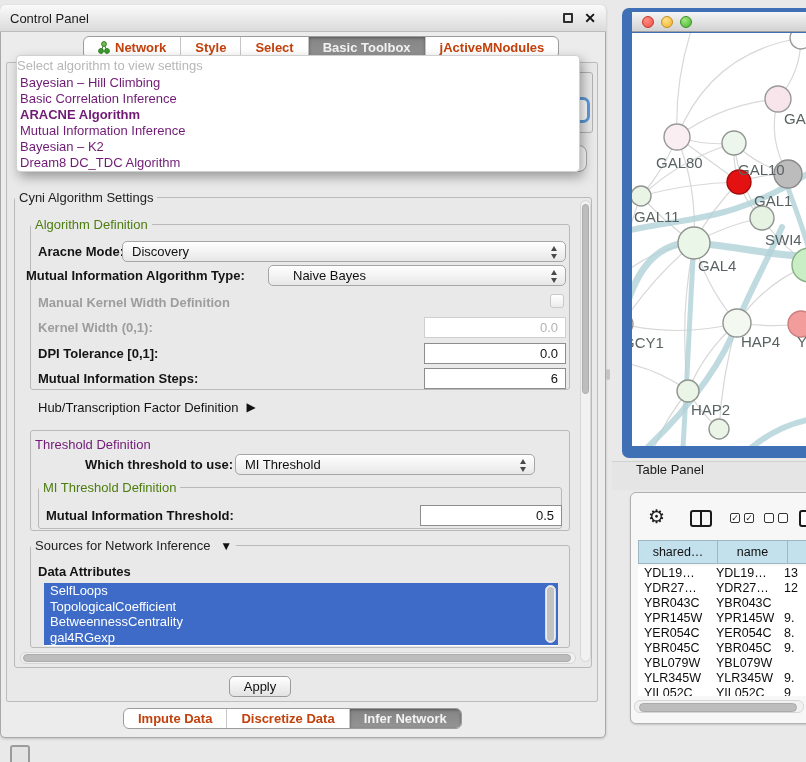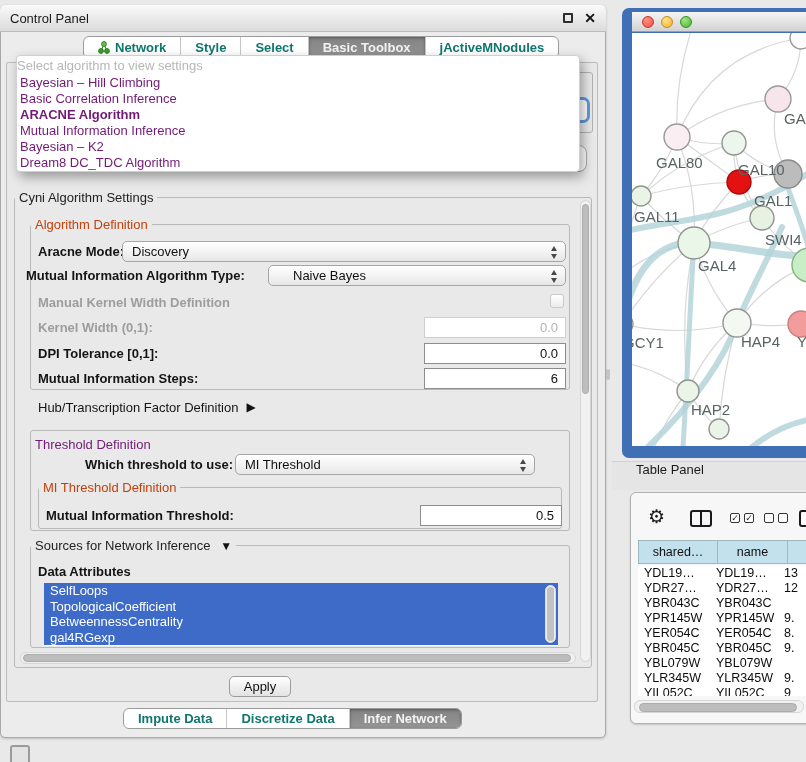--- a/index.html
+++ b/index.html
@@ -14,21 +14,21 @@
   #cp-titlebar{left:0;top:5px;width:606px;height:27px;background:linear-gradient(#fafafa,#dbdbdb);
       border-bottom:1px solid #bdbdbd;border-radius:5px 5px 0 0;display:flex;align-items:center;
       padding:0 10px;font-size:13px;}
   #cp-title{color:#1a1a1a;}
   #float-icon{margin-left:auto;width:10px;height:10px;border:2px solid #2d2d2d;border-radius:1px;}
   #close-icon{margin-left:11px;font-weight:bold;font-size:14px;color:#111;line-height:10px;}
 
   
   .segctl{display:flex;background:#fff;border:1px solid #9c9c9c;border-radius:6px;overflow:hidden;
           font-size:13px;font-weight:bold;}
-  .seg{display:flex;align-items:center;padding:0 14px;border-left:1px solid #c6c6c6;color:#0f766e;
+  .seg{display:flex;align-items:center;padding:0 14px;border-left:1px solid #c6c6c6;color:#c2410c;
        white-space:nowrap;gap:5px;}
   .seg:first-child{border-left:none;}
   .seg.sel{background:linear-gradient(#838383,#959595);color:#f3f3f3;
            box-shadow:inset 0 1px 3px rgba(0,0,0,.35);}
   #top-tabs{left:83px;top:36px;height:23px;}
   #bottom-tabs{left:123px;top:708px;height:21px;}
 
   
   #cp-content{left:6px;top:62px;width:592px;height:640px;background:#e9e9e9;
               border:1px solid #bcbcbc;border-radius:2px;z-index:1;}
@@ -43,21 +43,21 @@
   #algo-popup{left:16px;top:55px;width:564px;height:117px;background:#fff;border:1px solid #d0d0d0;
       border-radius:4px;box-shadow:3px 5px 12px rgba(0,0,0,.35);z-index:30;font-size:13px;overflow:hidden;}
   .popup-prompt{height:19px;line-height:19px;color:#b7b7b7;}
   .popup-item{height:16px;line-height:16px;padding-left:3px;color:#701a75;white-space:nowrap;}
   .popup-item.hl{font-weight:bold;}
 
   
   .groupbox{border:1px solid #b9b9b9;border-radius:3px;z-index:2;}
   .gb-label{position:absolute;top:-8px;left:0;background:#e9e9e9;padding:0 4px;font-size:13px;
             white-space:nowrap;color:#222;}
-  .gb-blue{color:#c2410c;}
+  .gb-blue{color:#4d7c0f;}
   .gb-green{color:#701a75;margin-top:14px;}
 
   .flabel{font-size:13px;font-weight:bold;color:#141414;white-space:nowrap;z-index:3;display:flex;align-items:center;}
   .flabel.dis{color:#9d9d9d;}
   .plain{font-weight:normal;}
 
   .combo{background:linear-gradient(#ffffff,#e7e7e7);border:1px solid #a6a6a6;border-radius:5px;
          font-size:13px;display:flex;align-items:center;padding:0 22px 0 9px;z-index:3;}
   .combo::before{content:"";position:absolute;right:8px;top:4px;border-left:3.5px solid transparent;
          border-right:3.5px solid transparent;border-bottom:5px solid #4a4a4a;}

